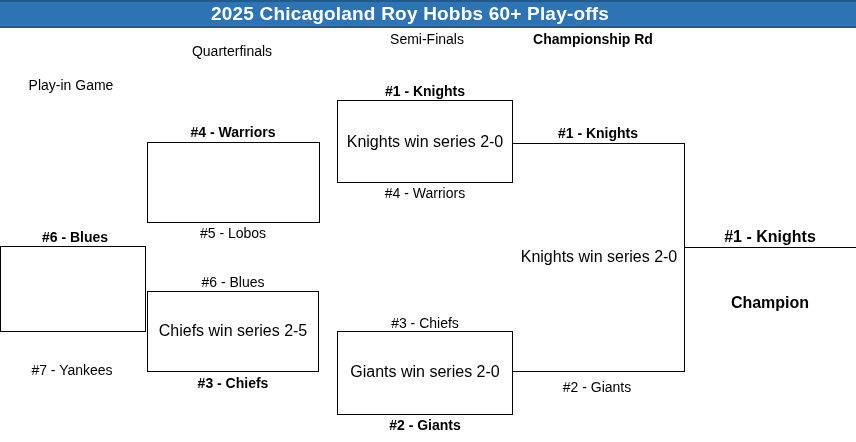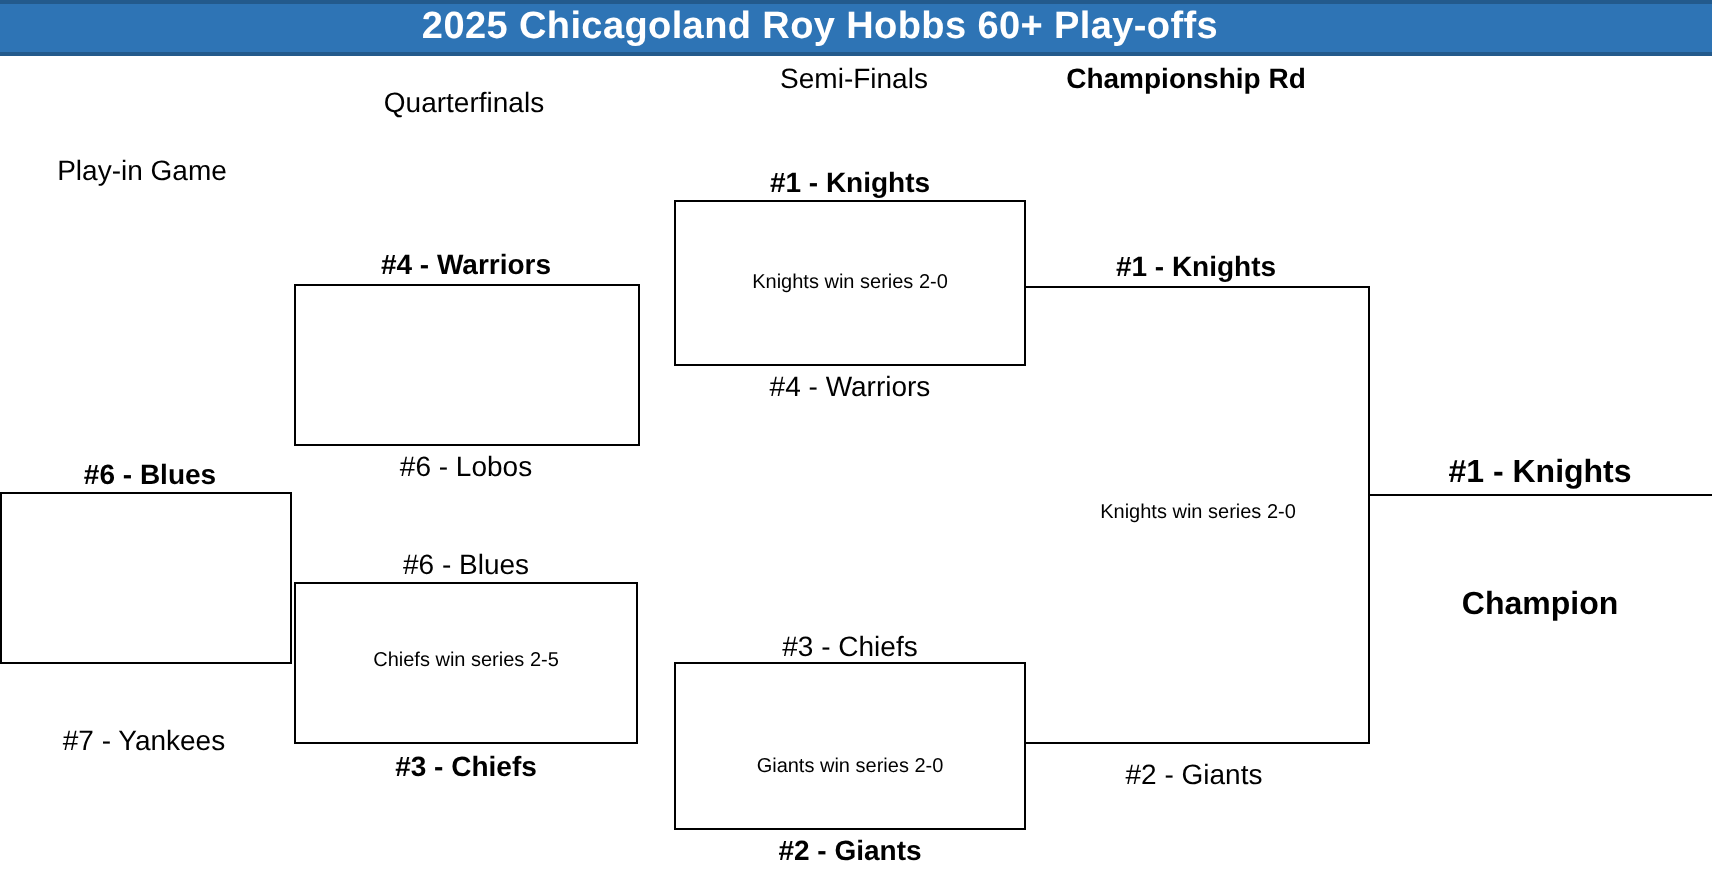--- a/index.html
+++ b/index.html
@@ -33,21 +33,21 @@
     position: relative;
     left: -18px; 
   }
   .lbl {
     position: absolute;
     transform: translate(-50%, -50%);
     font-size: 14px;
     white-space: nowrap;
     line-height: 1;
   }
-  .lbl.small { font-size: 10px; }
+  .lbl.small { font-size: 16px; }
   .lbl.big { font-size: 16px; }
   .bold { font-weight: bold; }
   .box {
     position: absolute;
     border: 1px solid #000000;
     background: transparent;
   }
   .hline {
     position: absolute;
     height: 0;
@@ -72,35 +72,35 @@
   <span class="lbl" style="left:232px; top:51px;">Quarterfinals</span>
   <span class="lbl" style="left:427px; top:39px;text-align:right;">Semi-Finals</span>
   <span class="lbl bold" style="left:593px; top:39px;">Championship Rd</span>
 
   <span class="lbl bold" style="left:75px; top:237px;">#6 - Blues</span>
   <div class="box" style="left:0px; top:246px; width:146px; height:86px;"></div>
   <span class="lbl" style="left:72px; top:343px;margin-top:27px;">#7 - Yankees</span>
 
   <span class="lbl bold" style="left:233px; top:132px;">#4 - Warriors</span>
   <div class="box" style="left:147px; top:142px; width:173px; height:81px;"></div>
-  <span class="lbl" style="left:233px; top:233px;">#6 - Lobos</span>
+  <span class="lbl" style="left:233px; top:233px;">#5 - Lobos</span>
 
   <span class="lbl" style="left:233px; top:282px;">#6 - Blues</span>
   <div class="box" style="left:147px; top:291px; width:172px; height:81px;"></div>
   <span class="lbl small" style="left:233px; top:331px;">Chiefs win series 2-5</span>
   <span class="lbl bold" style="left:233px; top:383px;">#3 - Chiefs</span>
 
   <span class="lbl bold" style="left:425px; top:91px;">#1 - Knights</span>
   <div class="box" style="left:337px; top:100px; width:176px; height:83px;"></div>
   <span class="lbl small" style="left:425px; top:142px;">Knights win series 2-0</span>
   <span class="lbl" style="left:425px; top:193px;">#4 - Warriors</span>
 
   <span class="lbl" style="left:425px; top:323px;">#3 - Chiefs</span>
   <div class="box" style="left:337px; top:331px; width:176px; height:84px;"></div>
-  <span class="lbl small" style="left:425px; top:384px;">Giants win series 2-0</span>
+  <span class="lbl small" style="left:425px; top:372px;">Giants win series 2-0</span>
   <span class="lbl bold" style="left:425px; top:425px;">#2 - Giants</span>
 
   <span class="lbl bold" style="left:598px; top:133px;">#1 - Knights</span>
   <div class="hline" style="left:513px; top:143px; width:172px;"></div>
 
   <span class="lbl small" style="left:599px; top:257px;">Knights win series 2-0</span>
 
   <div class="vline" style="left:684px; top:143px; height:229px;"></div>
 
   <div class="hline" style="left:513px; top:371px; width:172px;"></div>

